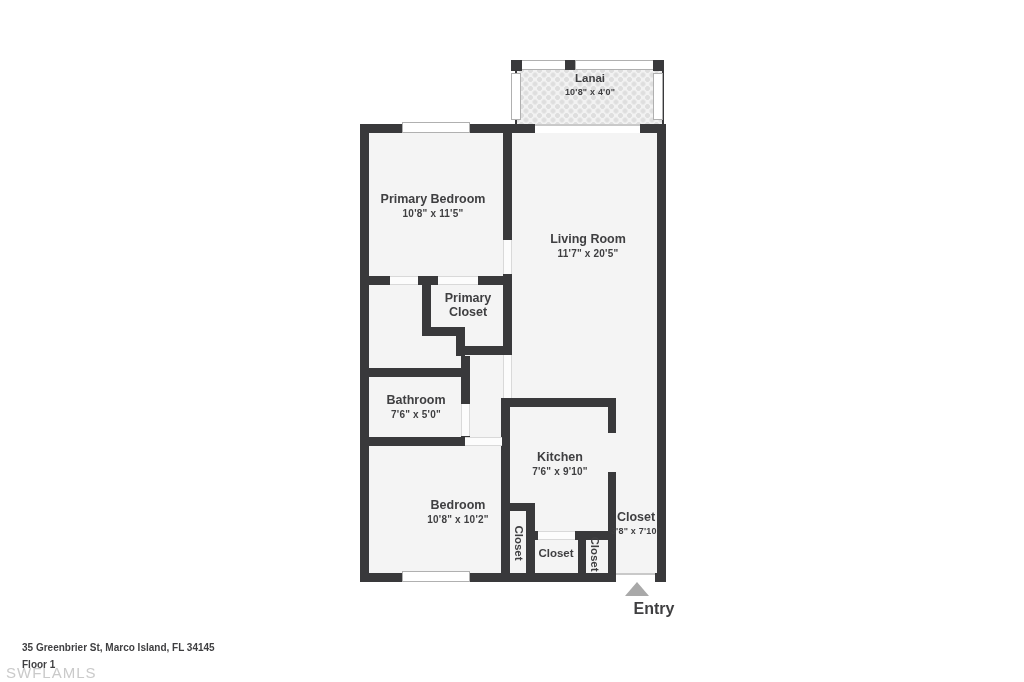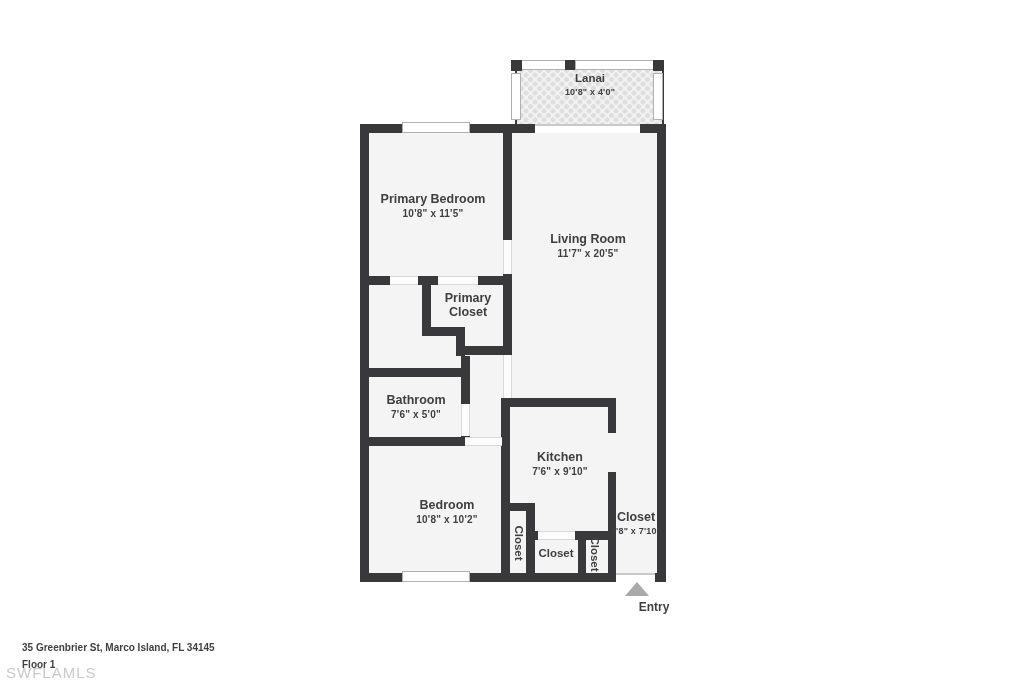--- a/index.html
+++ b/index.html
@@ -21,21 +21,21 @@
     background-image:radial-gradient(circle,var(--c-lanai_dot) 2.2px,rgba(0,0,0,0) 2.4px),
                      radial-gradient(circle,var(--c-lanai_dot) 2.2px,rgba(0,0,0,0) 2.4px);
     background-size:9px 9px,9px 9px;background-position:0 0,4.5px 4.5px;
     border:2px solid var(--c-wall);box-sizing:border-box;}
   .lbl{position:absolute;transform:translateX(-50%);text-align:center;color:var(--c-text);font-weight:bold;white-space:nowrap;}
   .lbl .nm{font-size:12.5px;line-height:1.12;}
   .lbl .dm{font-size:10px;margin-top:2px;letter-spacing:.2px;}
   .lbl.wrap{white-space:normal;width:86px;}
   .vlbl{position:absolute;writing-mode:vertical-rl;color:var(--c-text);font-weight:bold;font-size:11.5px;transform:translate(-50%,-50%);white-space:nowrap;}
   .entry-arrow{position:absolute;width:0;height:0;border-left:12px solid transparent;border-right:12px solid transparent;border-bottom:14px solid var(--c-entry_arrow);}
-  .entry-txt{position:absolute;transform:translateX(-50%);color:var(--c-text);font-weight:bold;font-size:12px;padding-left:32px;}
+  .entry-txt{position:absolute;transform:translateX(-50%);color:var(--c-text);font-weight:bold;font-size:16px;padding-left:32px;}
   .addr{position:absolute;color:var(--c-text);font-weight:bold;font-size:10px;}
   .floor{position:absolute;color:var(--c-text);font-weight:bold;font-size:10px;}
   .wm{position:absolute;color:var(--c-watermark);font-size:15px;letter-spacing:1px;}
   .disc{position:absolute;transform:translateX(-50%);color:var(--c-disclaimer);font-weight:bold;font-size:7.6px;letter-spacing:.1px;}
 </style>
 </head>
 <body>
 
 <div id="canvas">
 
@@ -119,21 +119,21 @@
   <div class="lbl wrap" style="left:468px;top:291px;">
     <div class="nm">Primary Closet</div>
   </div>
 
 
   <div class="lbl" style="left:416px;top:393px;">
     <div class="nm">Bathroom</div>
     <div class="dm">7'6" x 5'0"</div>
   </div>
 
-  <div class="lbl" style="left:447px;top:498px;">
+  <div class="lbl" style="left:458px;top:498px;">
     <div class="nm">Bedroom</div>
     <div class="dm">10'8" x 10'2"</div>
   </div>
 
   <div class="lbl" style="left:560px;top:450px;">
     <div class="nm">Kitchen</div>
     <div class="dm">7'6" x 9'10"</div>
   </div>
 
   <div class="lbl" style="left:636px;top:510px;">

